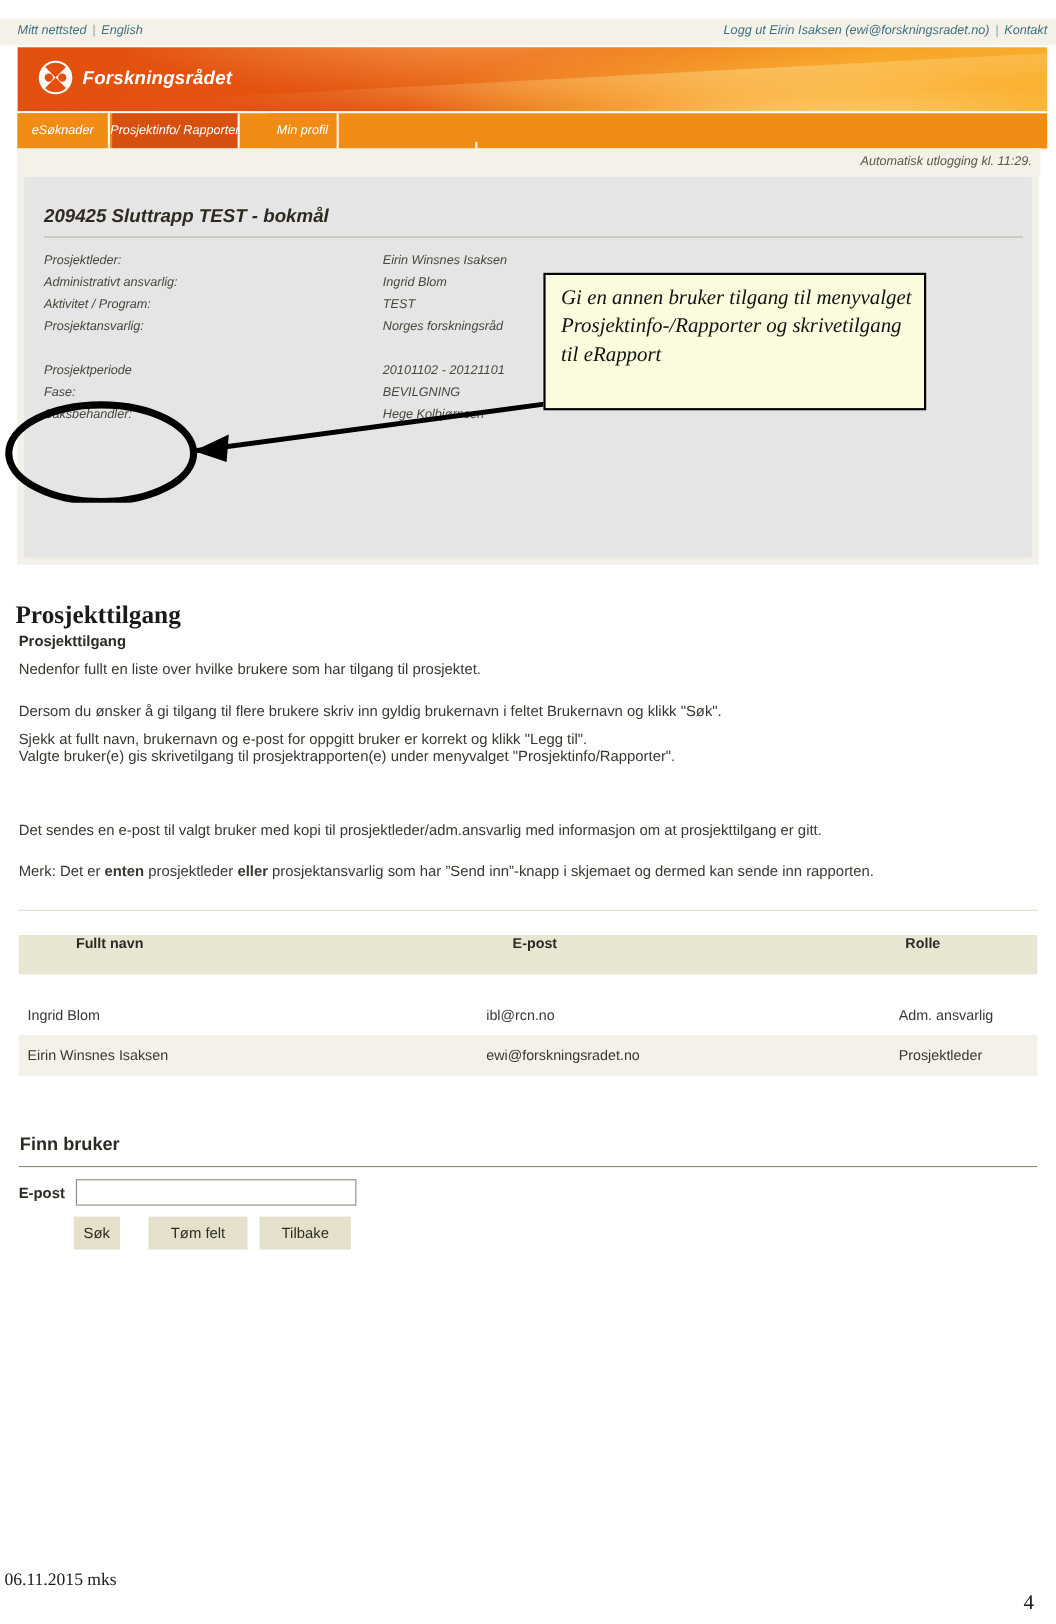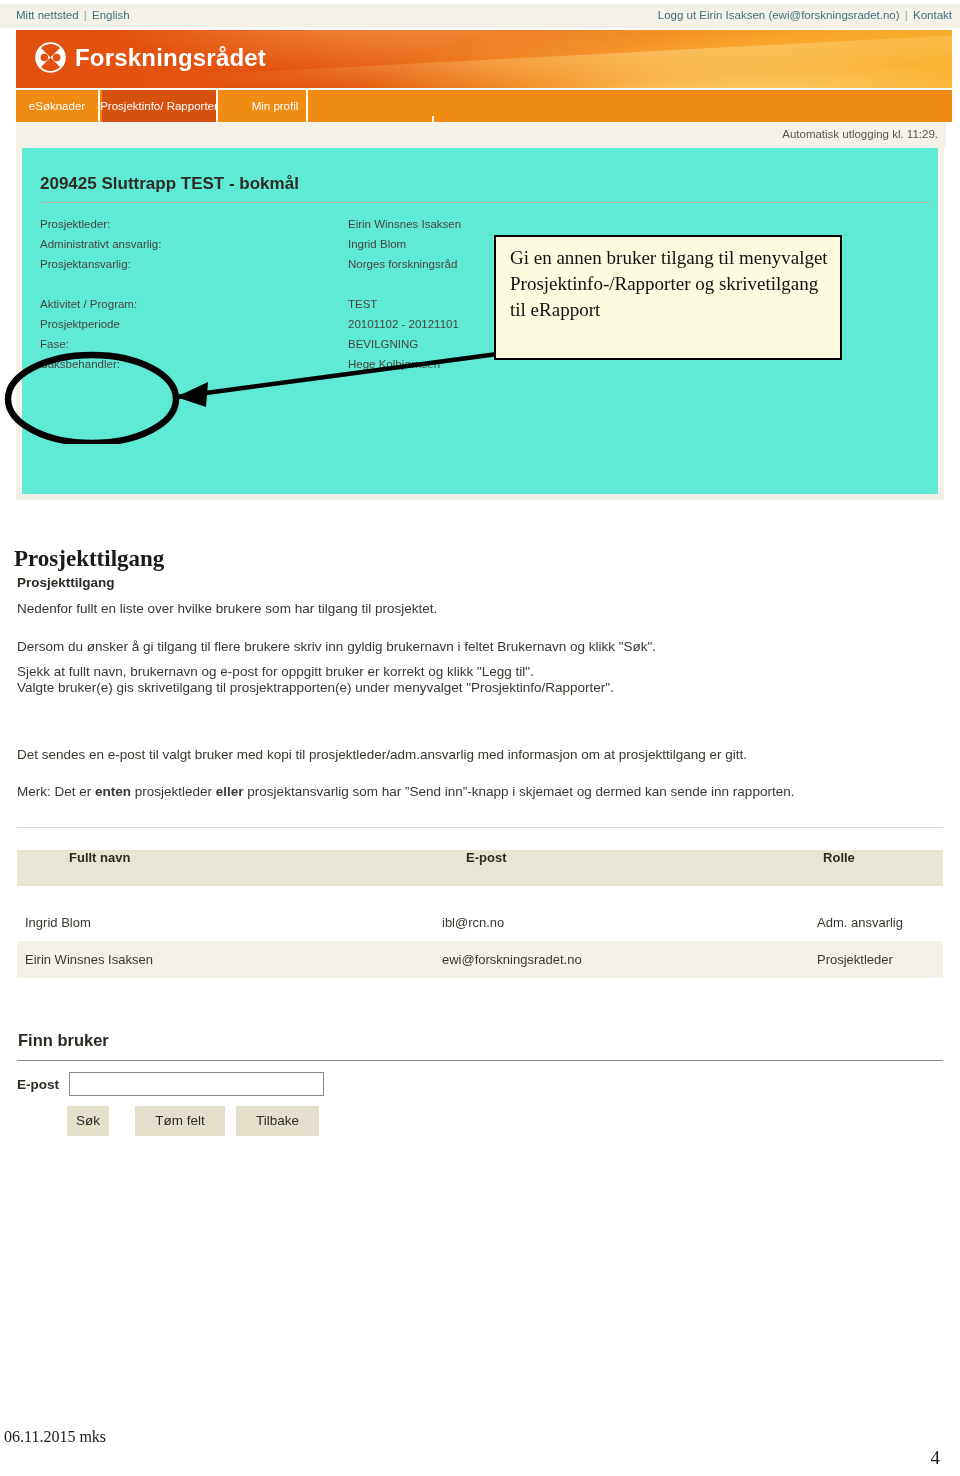--- a/index.html
+++ b/index.html
@@ -12,25 +12,26 @@
     height: 1476px;
     position: relative;
     font-family: "Liberation Sans", sans-serif;
     overflow: hidden;
   }
 
   
   .screenshot {
     position: absolute;
     left: 0;
-    top: 4px;
+    top: 17px;
     width: 960px;
     height: 500px;
     background: #ffffff;
     overflow: hidden;
+    font-style: italic;
   }
 
   
   .util-bar {
     position: absolute;
     left: 0; top: 0;
     width: 960px; height: 24px;
     background: #f4f2e8;
     font-size: 11.5px;
     color: #4d7d8f;
@@ -73,21 +74,21 @@
   .logo-wrap {
     position: absolute;
     left: 18px; top: 11px;
     display: flex;
     align-items: center;
     z-index: 3;
   }
   .logo-mark { width: 33px; height: 33px; }
   .logo-text {
     margin-left: 8px;
-    font-size: 24px;
+    font-size: 17px;
     font-weight: bold;
     color: #ffffff;
     letter-spacing: .2px;
     white-space: nowrap;
   }
 
   
   .navbar {
     position: absolute;
     left: 16px; top: 86px;
@@ -109,21 +110,21 @@
     white-space: nowrap;
     padding: 0 9px;
   }
   .tab.active { background: #d6500f; }
 
   
   .content-frame {
     position: absolute;
     left: 16px; top: 118px;
     width: 928px; height: 378px;
-    background: #5eead4;
+    background: #e5e5e5;
     border-left: 6px solid #f4f2e8;
     border-right: 6px solid #f4f2e8;
     border-bottom: 6px solid #f4f2e8;
     box-sizing: border-box;
   }
   .autolog-bar {
     position: absolute;
     left: 0; top: 0;
     width: 924px; height: 26px;
     background: #f4f2e8;
@@ -355,27 +356,27 @@
 
     <div class="kv-list">
       <div class="kv-row">
         <span class="kv-key">Prosjektleder:</span>
         <span class="kv-val">Eirin Winsnes Isaksen</span>
       </div>
       <div class="kv-row">
         <span class="kv-key">Administrativt ansvarlig:</span>
         <span class="kv-val">Ingrid Blom</span>
       </div>
+      <div class="kv-row">
+        <span class="kv-key">Aktivitet / Program:</span>
+        <span class="kv-val">TEST</span>
+      </div>
       <div class="kv-row gap">
         <span class="kv-key">Prosjektansvarlig:</span>
         <span class="kv-val">Norges forskningsråd</span>
-      </div>
-      <div class="kv-row">
-        <span class="kv-key">Aktivitet / Program:</span>
-        <span class="kv-val">TEST</span>
       </div>
       <div class="kv-row">
         <span class="kv-key">Prosjektperiode</span>
         <span class="kv-val">20101102 - 20121101</span>
       </div>
       <div class="kv-row">
         <span class="kv-key">Fase:</span>
         <span class="kv-val">BEVILGNING</span>
       </div>
       <div class="kv-row">

